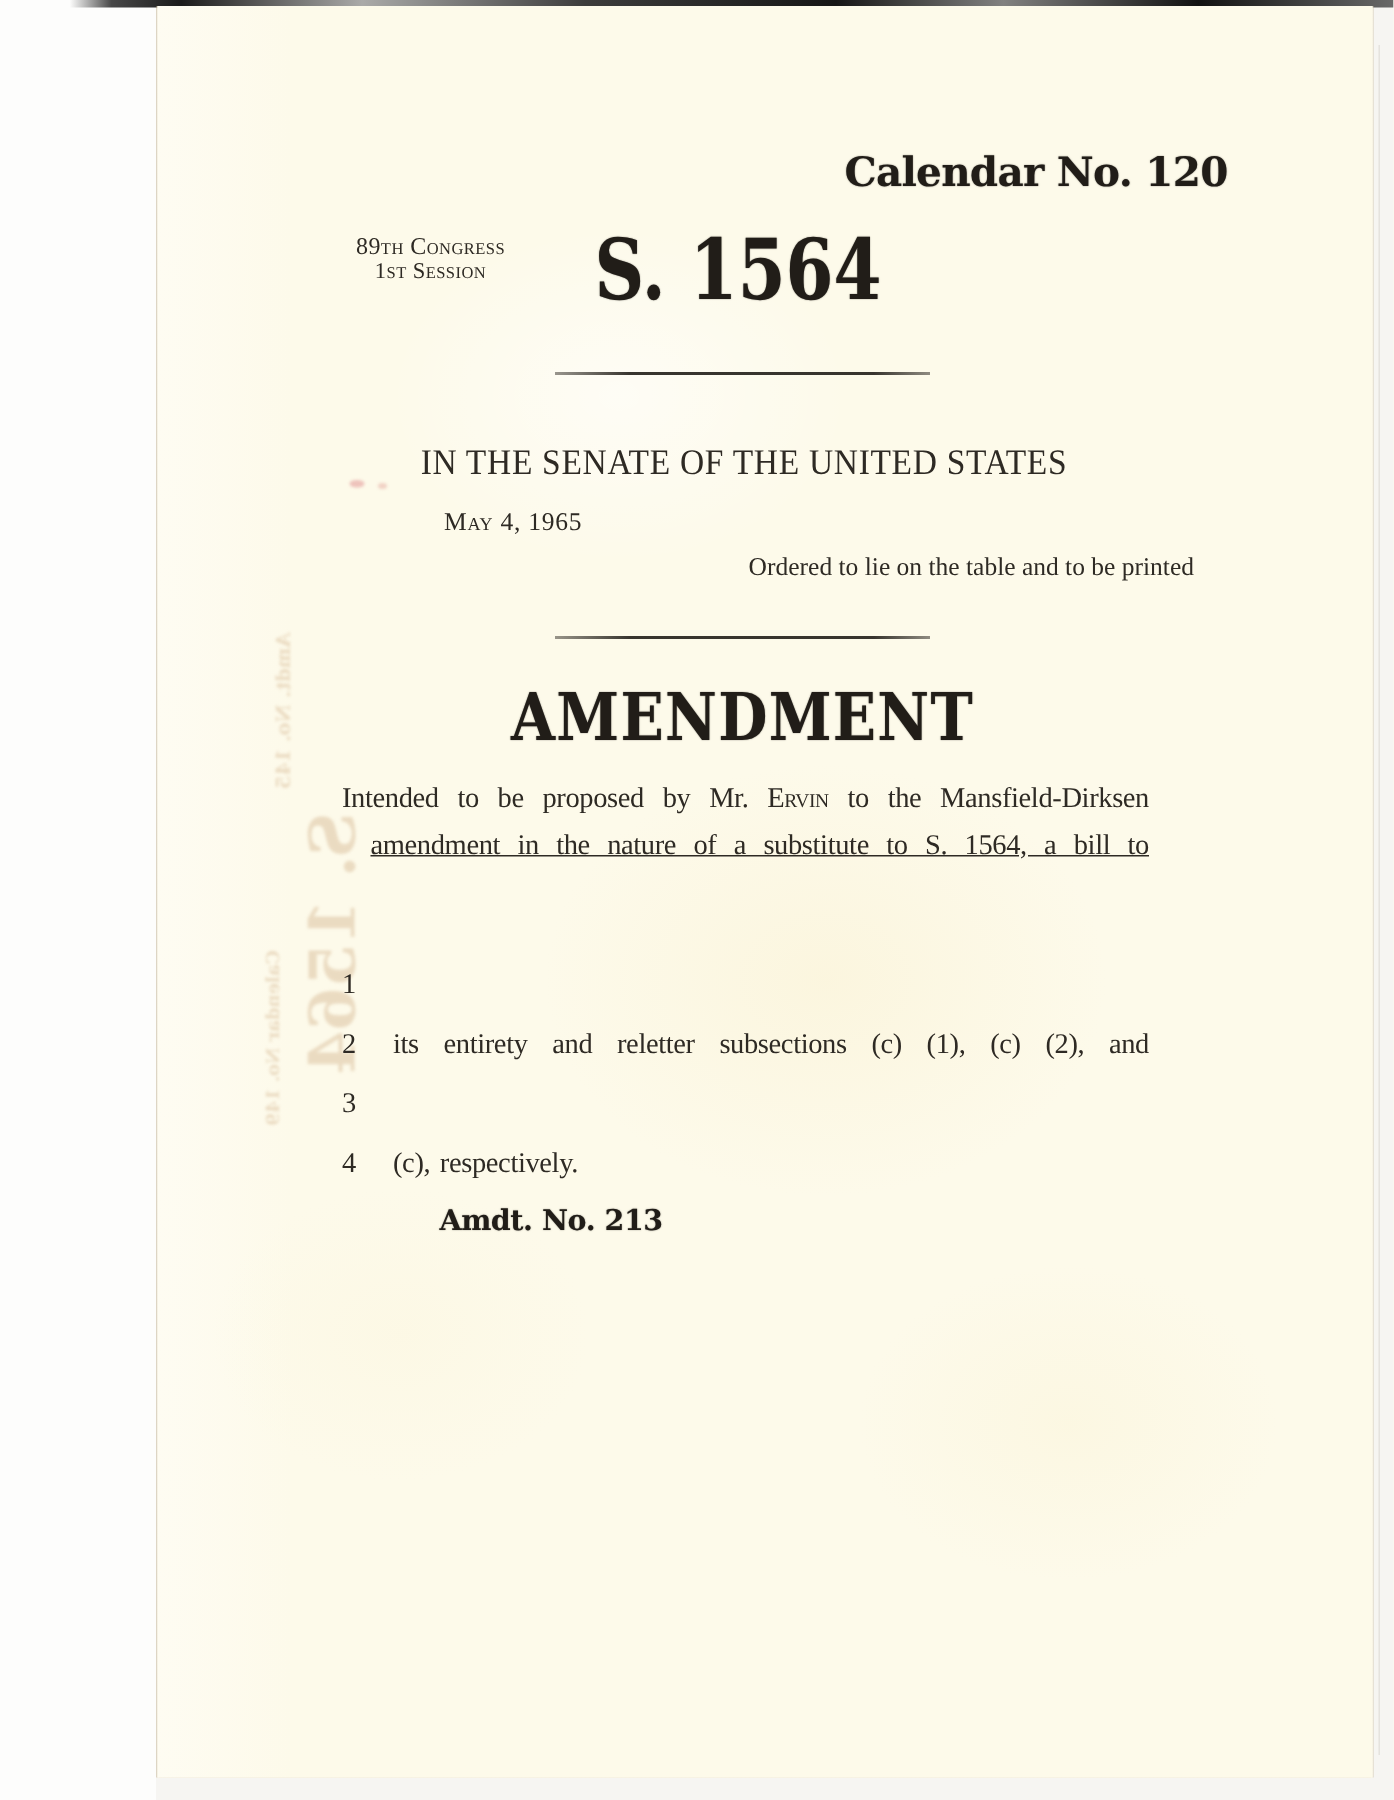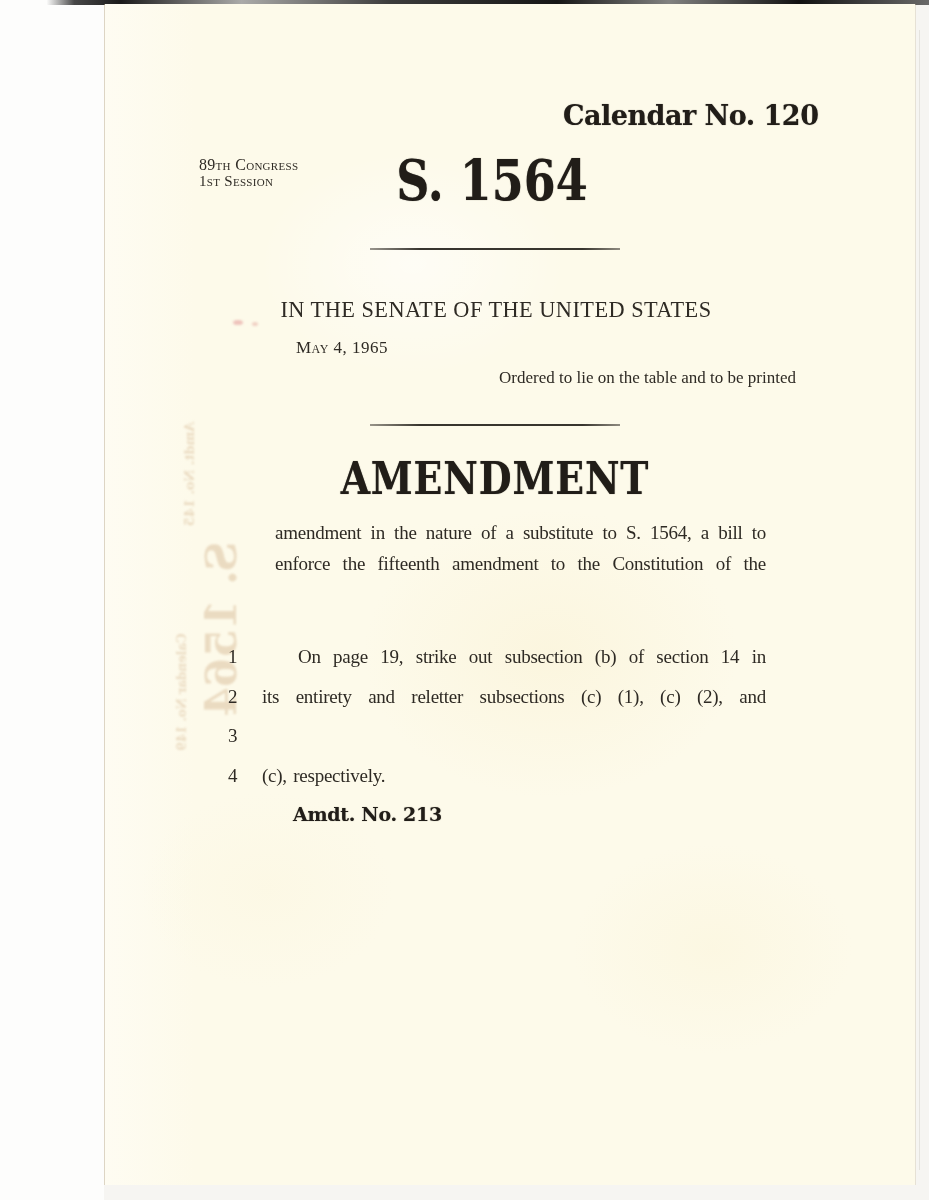--- a/index.html
+++ b/index.html
@@ -36,37 +36,37 @@
       radial-gradient(180px 140px at 20% 75%,rgba(251,245,220,.35),rgba(251,245,220,0) 70%),
       linear-gradient(to right,#fefcf2 0,var(--paper) 90px);
     box-shadow:-1px 0 0 rgba(190,175,140,.45), 1px 0 0 rgba(200,190,160,.35);
   }
   .display{font-family:"DejaVu Serif","Liberation Serif",serif;font-weight:bold;color:var(--ink-dark);}
   .sc{font-variant:small-caps;}
   .abs{position:absolute;}
 
   .calendar-no{left:458px;top:96px;width:260px;font-size:27px;letter-spacing:-0.5px;
     text-shadow:0 0 1px rgba(30,25,20,.55);}
-  .congress-block{left:94px;top:152px;width:200px;text-align:left;line-height:17px;font-size:16px;letter-spacing:.3px;}
+  .congress-block{left:82px;top:152px;width:200px;text-align:center;line-height:17px;font-size:16px;letter-spacing:.3px;}
   .congress-block .line2{font-size:15px;}
   .bill-number{left:237px;top:146px;width:300px;text-align:center;font-size:56px;line-height:60px;
     transform:scaleX(.82);transform-origin:center;text-shadow:0 0 1px rgba(25,20,15,.6);}
   .rule{left:265px;width:250px;height:2px;background:linear-gradient(to right,rgba(70,65,58,.55),rgba(45,42,36,.95) 20%,rgba(45,42,36,.95) 85%,rgba(70,65,58,.6));}
   .rule1{top:244px;}
   .rule2{top:420px;}
   .senate-line{left:91px;top:292px;width:600px;font-size:24px;letter-spacing:.5px;
     transform:scaleX(.93);transform-origin:center;text-align:center;color:var(--ink);}
   .date-line{left:191px;top:334px;width:400px;text-align:left;font-size:17px;letter-spacing:.5px;}
   .ordered-line{left:91px;top:364px;width:600px;text-align:right;font-size:17px;}
   .doc-title{left:140px;top:450px;width:500px;text-align:center;font-size:44px;line-height:50px;letter-spacing:1px;
     transform:scaleX(.86);transform-origin:center;text-shadow:0 0 1px rgba(20,16,12,.6);}
   .intro{left:123px;top:514px;width:538px;font-size:19px;line-height:30.5px;letter-spacing:-.25px;word-spacing:.08em;}
   .intro .iline{white-space:nowrap;}
   .intro .jline{white-space:normal;text-align:justify;text-align-last:justify;}
-  .intro .ind{margin-left:47px;}
+  .intro .ind{margin-left:19px;text-decoration:underline;}
   .body-lines{left:123px;top:642px;width:538px;font-size:19px;letter-spacing:-.25px;word-spacing:.1em;}
   .bodyrow{display:flex;height:39.5px;align-items:flex-start;}
   .bodyrow .num{width:34px;flex:none;}
   .bodyrow .txt{flex:1;text-align:justify;text-align-last:justify;}
   .bodyrow .txt.nojust{text-align:center;text-align-last:left;}
   .bodyrow .txt.indent{text-indent:36px;}
   .amdt-no{left:188px;top:799px;width:220px;font-size:19px;letter-spacing:-0.3px;text-shadow:0 0 1px rgba(30,25,20,.5);}
 
   .ghost{position:absolute;color:var(--ghost);opacity:.55;filter:blur(1.1px);
     font-family:"DejaVu Serif","Liberation Serif",serif;font-weight:bold;text-align:center;}
@@ -109,28 +109,27 @@
 
   <div class="abs senate-line">IN THE SENATE OF THE UNITED STATES</div>
   <div class="abs date-line sc">May 4, 1965</div>
   <div class="abs ordered-line">Ordered to lie on the table and to be printed</div>
 
   <div class="abs rule rule2"></div>
 
   <div class="abs display doc-title">AMENDMENT</div>
 
   <div class="abs intro">
+    <div class="iline jline"><span>Intended to be proposed by Mr. </span><span class="sc">Ervin</span><span> to the Mansfield-Dirksen</span></div>
     <div class="iline jline ind">amendment in the nature of a substitute to S. 1564, a bill to</div>
-    <div class="iline jline ind">enforce the fifteenth amendment to the Constitution of the</div>
   </div>
 
   <div class="abs body-lines">
     <div class="bodyrow">
       <span class="num">1</span>
-      <span class="txt indent">On page 19, strike out subsection (b) of section 14 in</span>
     </div>
     <div class="bodyrow">
       <span class="num">2</span>
       <span class="txt">its entirety and reletter subsections (c) (1), (c) (2), and</span>
     </div>
     <div class="bodyrow">
       <span class="num">3</span>
     </div>
     <div class="bodyrow">
       <span class="num">4</span>

